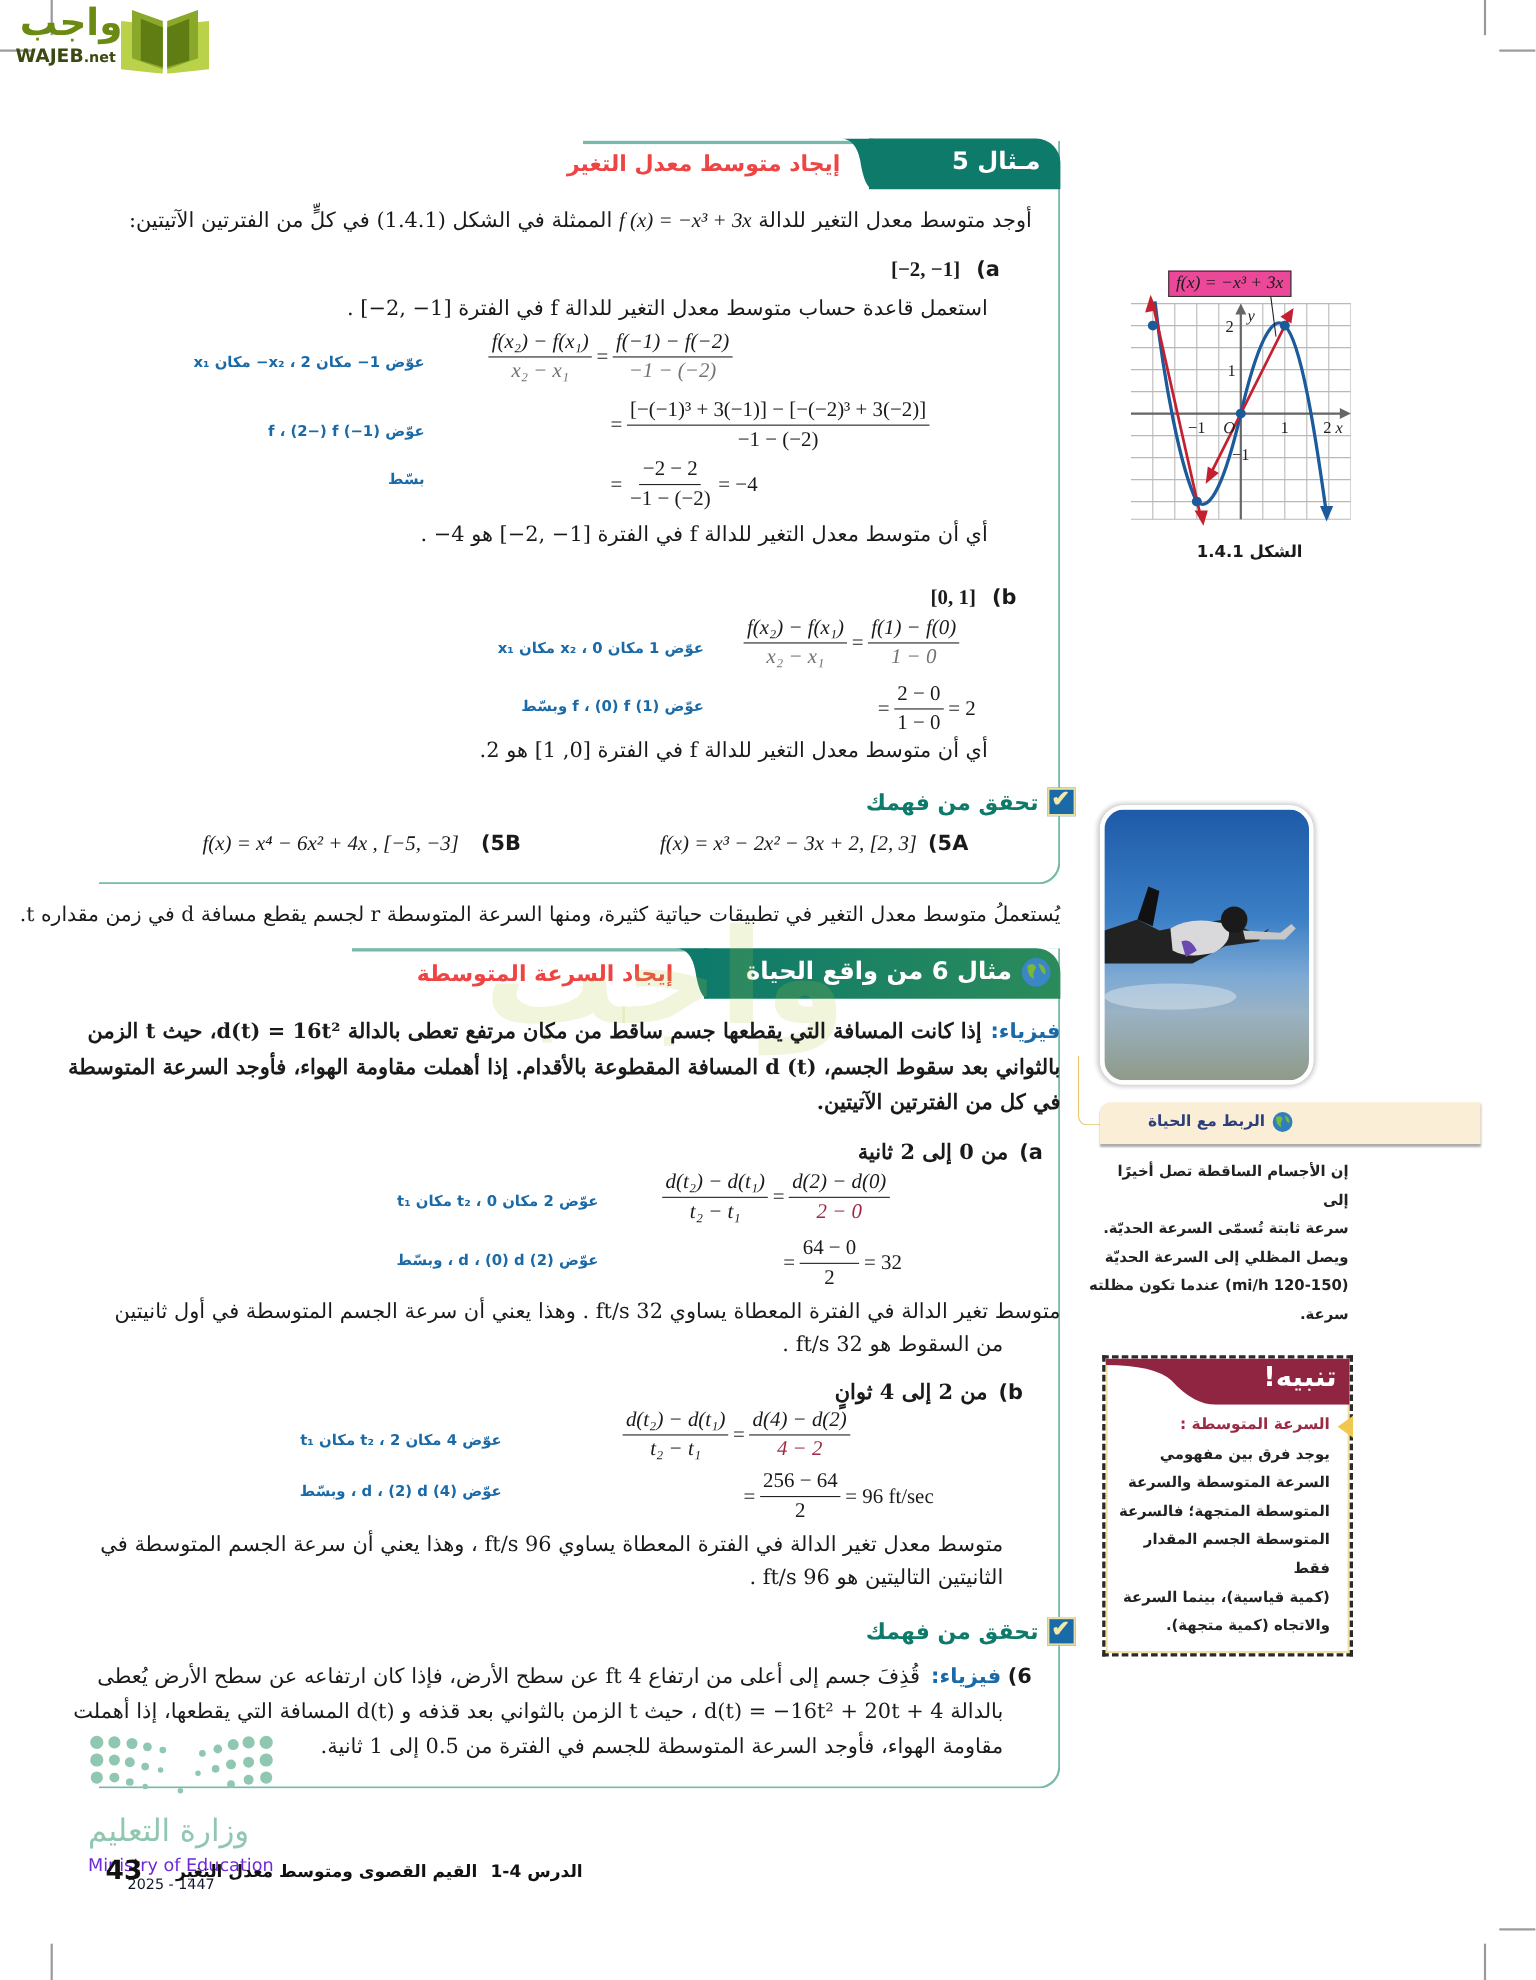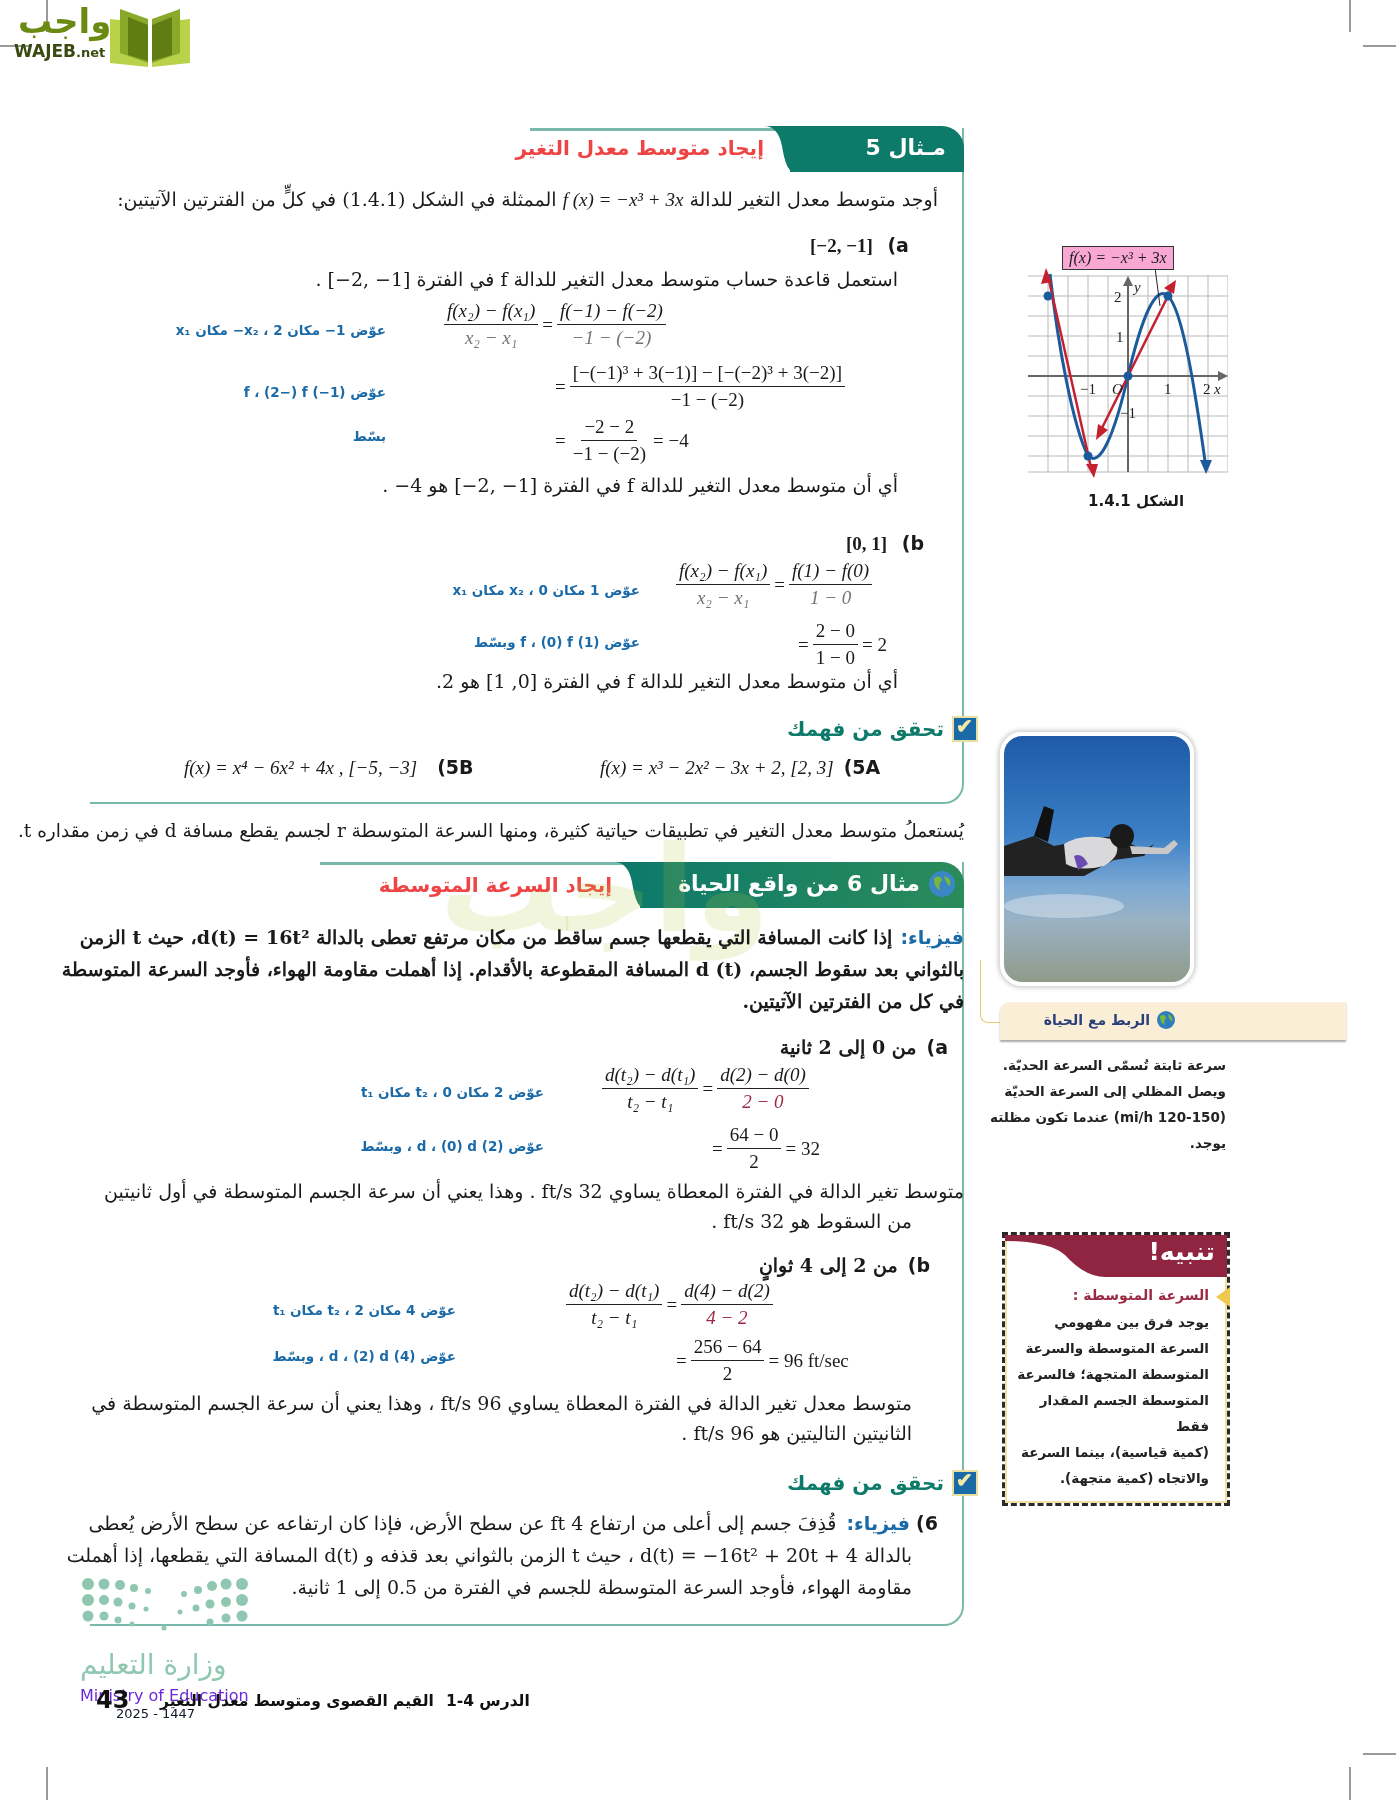--- a/index.html
+++ b/index.html
@@ -302,21 +302,21 @@
       <text x="186" y="148" font-style="italic">x</text>
       <text x="86" y="56">2</text>
       <text x="88" y="96">1</text>
       <text x="92" y="172">−1</text>
       <text x="106" y="46" font-style="italic">y</text>
       <text x="84" y="148" font-style="italic">O</text>
     </g>
 
     <line x1="126" y1="14" x2="132" y2="60" stroke="#222" stroke-width="1"></line>
   </svg>
-  <div class="abs math" style="left:34px;top:0;border:1.5px solid #333;background:#f9a8d4;padding:0 6px;font-size:16px;line-height:22px;">f(x) = −x³ + 3x</div>
+  <div class="abs math" style="left:34px;top:0;border:1.5px solid #333;background:#ec4899;padding:0 6px;font-size:16px;line-height:22px;">f(x) = −x³ + 3x</div>
   <div class="abs sans" style="left:60px;top:246px;font-size:15px;font-weight:bold;direction:rtl;">الشكل 1.4.1</div>
 </div>
 
 <div class="abs" style="left:1000px;top:732px;width:186px;height:246px;border:4px solid #fff;border-radius:22px;box-shadow:0 0 4px 2px #cfcfcf;overflow:hidden;background:linear-gradient(180deg,#1e5aa8 0%,#3b7fc6 40%,#7eaad4 62%,#9ab2c4 75%,#8f9a88 100%);">
   <svg width="186" height="246" viewBox="0 0 186 246">
     <ellipse cx="60" cy="170" rx="60" ry="12" fill="rgba(255,255,255,0.35)"></ellipse>
     <path d="M0 110 L30 100 L50 110 L80 104 L110 100 L140 114 L150 108 L140 120 L110 124 L80 140 L40 140 L0 140 Z" fill="#222"></path>
     <path d="M60 108 Q80 96 110 104 Q120 118 100 130 Q76 136 62 128 Z" fill="#d9d9dc"></path>
     <path d="M70 120 Q78 116 84 128 L74 134 Z" fill="#6a4ab0"></path>
     <circle cx="118" cy="100" r="12" fill="#1a1a1a"></circle>
@@ -329,24 +329,25 @@
 <div class="abs" style="left:1000px;top:1002px;width:346px;height:38px;background:#fbeed6;border-radius:10px 0 0 0;box-shadow:0 2px 2px #aaa;">
   <div class="abs rtl" style="right:170px;top:8px;display:flex;align-items:center;gap:6px;direction:rtl;">
     <svg width="20" height="20" viewBox="0 0 20 20">
         <circle cx="10" cy="10" r="9" fill="#2f7fbf"></circle>
         <path d="M4 6 Q9 3 10 8 Q7 11 9 15 Q4 13 4 6 Z M12 4 Q17 6 16 11 Q13 10 12 4 Z" fill="#7ab83a"></path>
       </svg>
     <span class="sans" style="font-weight:bold;font-size:14px;color:#2b3f7a;">الربط مع الحياة</span>
   </div>
 </div>
 <div class="sidebar-text" style="left:990px;top:1052px;width:236px;">
+  <div>إن الأجسام الساقطة تصل أخيرًا إلى</div>
   <div>سرعة ثابتة تُسمّى السرعة الحديّة.</div>
   <div>ويصل المظلي إلى السرعة الحديّة</div>
   <div>(120-150 mi/h) عندما تكون مظلته</div>
-  <div>يوجد.</div>
+  <div>سرعة.</div>
 </div>
 
 <div class="warn-box" style="left:1002px;top:1232px;width:222px;height:268px;">
   <div class="abs" style="left:0;top:0;width:222px;height:42px;">
     <svg class="abs" style="left:0;top:0;" width="222" height="42" viewBox="0 0 222 42">
         <path d="M0 0 L222 0 L222 42 L100 42 Q80 42 60 20 Q44 6 0 6 Z" fill="#8f2540"></path>
       </svg>
     <div class="abs sans" style="right:12px;top:2px;font-size:25px;font-weight:bold;color:#fff;direction:rtl;">تنبيه!</div>
   </div>
   <div class="abs" style="right:-3px;top:52px;width:0;height:0;border-top:10px solid transparent;border-bottom:10px solid transparent;border-right:14px solid #f0c850;"></div>

